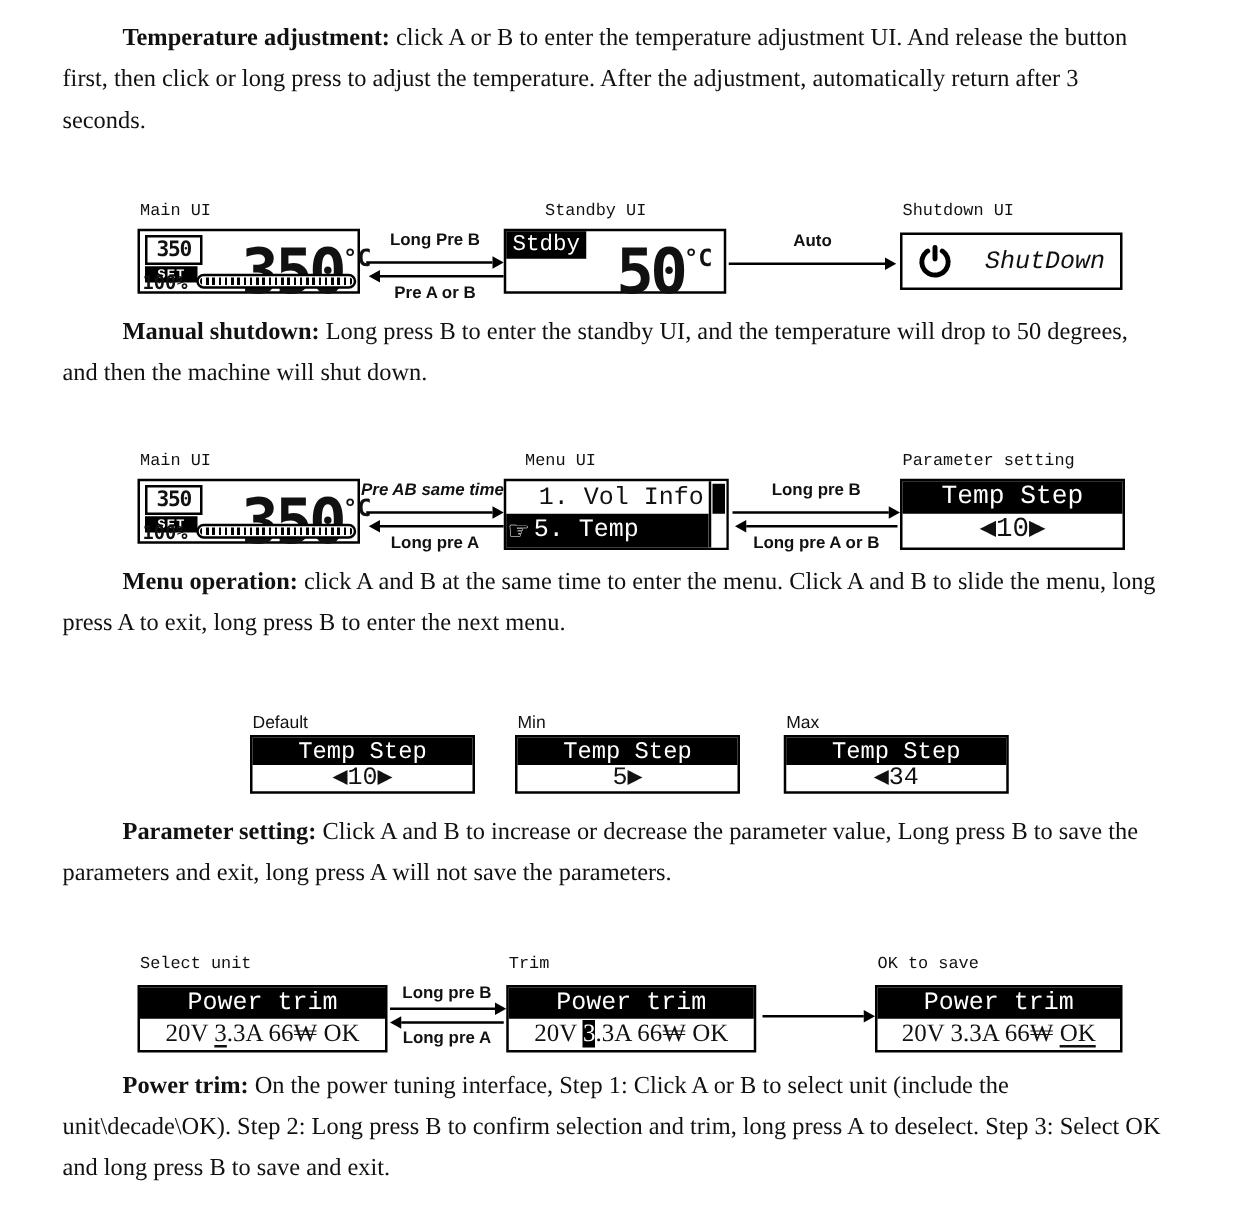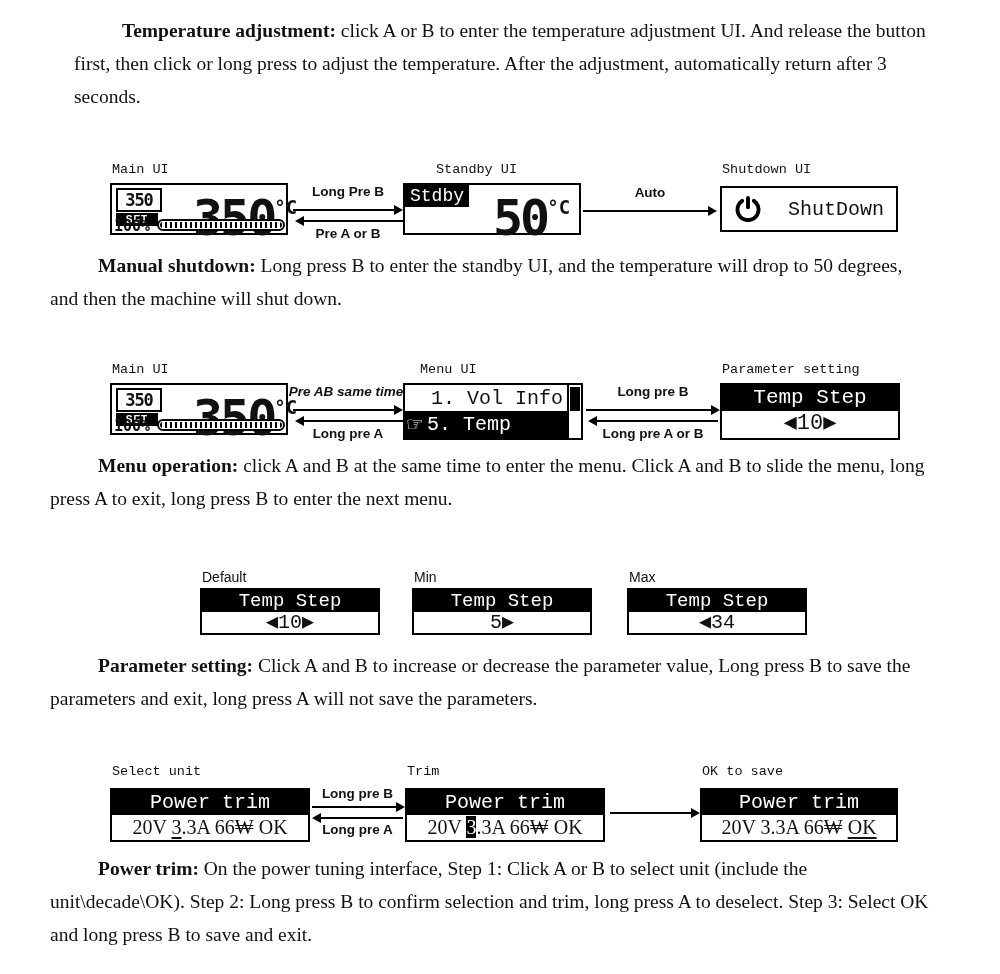--- a/index.html
+++ b/index.html
@@ -39,21 +39,21 @@
   .bigtemp .deg { font-size:19px; letter-spacing:0; vertical-align:21px; }
   .pbar { position:absolute; left:45px; bottom:2px; width:128px; height:12px; border:2px solid #000;
           border-radius:6px; padding:1px; background:#fff; }
   .pbar-fill { width:100%; height:100%; border-radius:3px;
                background:repeating-linear-gradient(90deg,#000 0 2px,#fff 2px 5px); }
 
   .stdby-tag { position:absolute; left:0; top:0; background:#000; color:#fff;
                font-family:"Liberation Mono","DejaVu Sans Mono",monospace; font-size:18px;
                line-height:22px; padding:0 5px; }
 
-  .shut-inner { display:flex; align-items:center; justify-content:center; gap:26px; height:100%; }
+  .shut-inner { display:flex; align-items:center; justify-content:center; gap:26px; height:100%;font-style:italic; }
   .shut-text { font-family:"Liberation Mono","DejaVu Sans Mono",monospace; font-size:20px; }
 
   
   .menu-item1 { position:absolute; left:0; top:1px; padding-left:26px;
                 font-family:"Liberation Mono","DejaVu Sans Mono",monospace; font-size:20px; line-height:25px; }
   .menu-item2 { position:absolute; left:0; top:26px; width:162px; height:27px; background:#000; color:#fff;
                 font-family:"Liberation Mono","DejaVu Sans Mono",monospace; font-size:20px; line-height:27px;
                 padding-left:22px; }
   .menu-hand { position:absolute; left:1px; top:26px; color:#fff; font-family:"DejaVu Sans",sans-serif;
                font-size:20px; line-height:27px; z-index:2; }
@@ -74,21 +74,21 @@
   .p4-body { height:25px; text-align:center; white-space:pre;
              font-family:Liberation Serif, serif; font-size:20px; line-height:24px; }
   .u { text-decoration:underline; text-underline-offset:3px; text-decoration-thickness:2px; }
   .invch { background:#000; color:#fff; }
 </style>
 </head>
 <body>
 
 <div class="page">
 
-  <p class="para" style="top:14px;margin-left:24px;"><b>Temperature adjustment:</b><span> click A or B to enter the temperature adjustment UI. And release the button first, then click or long press to adjust the temperature. After the adjustment, automatically return after 3 seconds.</span></p>
+  <p class="para" style="top:14px;"><b>Temperature adjustment:</b><span> click A or B to enter the temperature adjustment UI. And release the button first, then click or long press to adjust the temperature. After the adjustment, automatically return after 3 seconds.</span></p>
 
   <div class="mlabel" style="left:112px; top:162px;">Main UI</div>
   <div class="screen" style="left:110px; top:183px; width:178px; height:52px;">
     <div class="set-box">350</div>
     <div class="set-tag">SET</div>
     <div class="pct">100%</div>
     <div class="bigtemp" style="left:53px;"><span>350</span><span class="deg">°C</span></div>
     <div class="pbar">
         <div class="pbar-fill"></div>
       </div>

